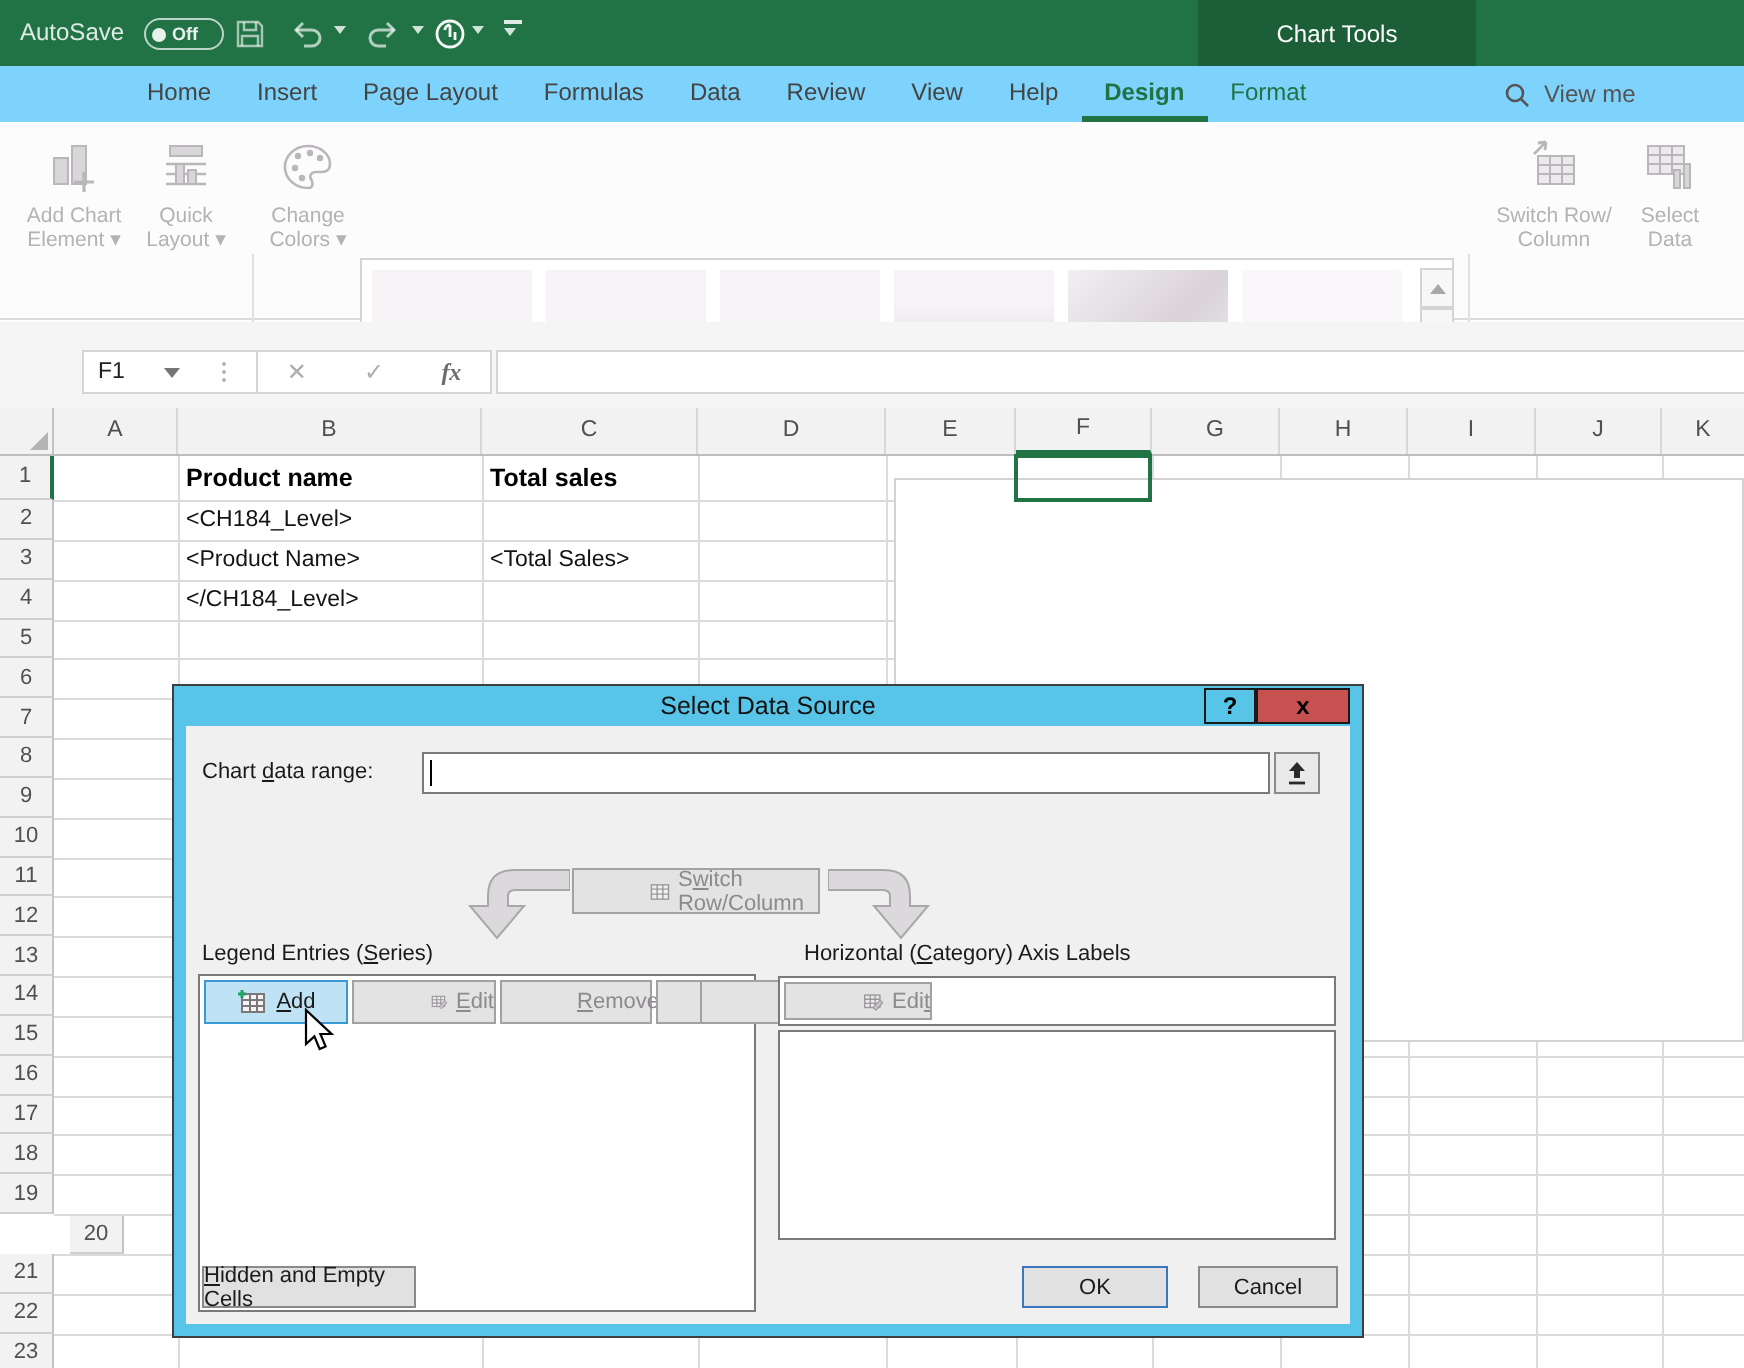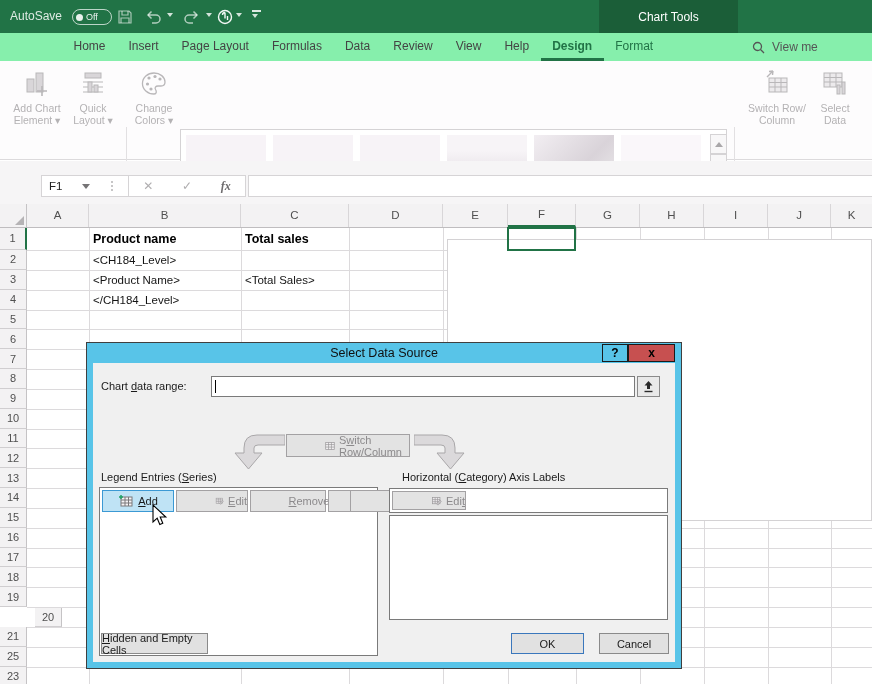--- a/index.html
+++ b/index.html
@@ -4,31 +4,31 @@
 <style>
   html,body{margin:0;padding:0;background:#fff;}
   #app{position:relative;width:872px;height:684px;overflow:hidden;
        font-family:"Liberation Sans", sans-serif; -webkit-font-smoothing:antialiased;
        background:#fff;}
   .abs{position:absolute;}
   
   #titlebar{left:0;top:0;width:872px;height:33px;background:#217346;}
   #autosave-label{left:10px;top:9px;color:rgba(255,255,255,.85);font-size:12px;}
   #autosave-toggle{left:72px;top:9px;width:32px;height:14px;border:1px solid rgba(255,255,255,.7);
-      border-radius:8px;display:flex;align-items:center;padding:0 3px;gap:3px;}
+      border-radius:8px;display:flex;align-items:center;padding:0 3px;gap:3px;font-weight:bold;}
   #autosave-dot{width:7px;height:7px;border-radius:50%;background:rgba(255,255,255,.9);}
   #autosave-state{color:rgba(255,255,255,.9);font-size:9px;line-height:1;}
   .qat-btn{top:6px;width:22px;height:22px;display:flex;align-items:center;justify-content:center;}
   .qat-caret{top:13px;width:0;height:0;border-left:3.5px solid transparent;border-right:3.5px solid transparent;
       border-top:4px solid rgba(255,255,255,.8);}
   #chart-tools-box{left:599px;top:0;width:139px;height:33px;background:#1b5e38;
       display:flex;align-items:center;justify-content:center;}
   #chart-tools-box span{color:#fff;font-size:12px;}
   
-  #tabrow{left:0;top:33px;width:872px;height:28px;background:#86efac;display:flex;align-items:stretch;padding-left:62px;box-sizing:border-box;}
+  #tabrow{left:0;top:33px;width:872px;height:28px;background:#7dd3fc;display:flex;align-items:stretch;padding-left:62px;box-sizing:border-box;}
   .tab{display:flex;align-items:center;padding:0 11.5px;font-size:12px;color:#444;border-bottom:3px solid transparent;}
   .tab.active{color:#217346;font-weight:700;border-bottom-color:#217346;}
   .tab.accent{color:#217346;}
   #tellme{left:752px;top:33px;height:28px;display:flex;align-items:center;gap:7px;color:#555;font-size:12px;}
   
   #ribbon{left:0;top:61px;width:872px;height:99px;background:#fdfcfd;border-bottom:1px solid #dcdadc;box-sizing:border-box;}
   .rib-sep{top:66px;width:1px;height:88px;background:#e2e0e2;}
   .rib-btn{display:flex;flex-direction:column;align-items:center;justify-content:flex-start;text-align:center;}
   .rib-label{font-size:10.5px;line-height:12px;color:#b4b2b4;margin-top:3px;}
   .grp-label{top:143px;font-size:10.5px;color:#6a686a;text-align:center;}
@@ -303,21 +303,21 @@
       <div class="rowhead" style="top: 547.6px; height: 19.84px;">17</div>
       <div class="hline" style="left: 27px; top: 567.44px; width: 846px;"></div>
       <div class="rowhead" style="top: 567.44px; height: 19.84px;">18</div>
       <div class="hline" style="left: 27px; top: 587.28px; width: 846px;"></div>
       <div class="rowhead" style="top: 587.28px; height: 19.84px;">19</div>
       <div class="hline" style="left: 27px; top: 607.12px; width: 846px;"></div>
       <div class="rowhead" style="top: 607.12px; height: 19.84px; margin-left: 35px;">20</div>
       <div class="hline" style="left: 27px; top: 626.96px; width: 846px;"></div>
       <div class="rowhead" style="top: 626.96px; height: 19.84px;">21</div>
       <div class="hline" style="left: 27px; top: 646.8px; width: 846px;"></div>
-      <div class="rowhead" style="top: 646.8px; height: 19.84px;">25</div>
+      <div class="rowhead" style="top: 646.8px; height: 19.84px;">22</div>
       <div class="hline" style="left: 27px; top: 666.64px; width: 846px;"></div>
       <div class="rowhead" style="top: 666.64px; height: 19.84px;">23</div>
       <div class="cell-text bold" style="left: 93px; top: 227.5px; height: 22.5px;">Product name</div>
       <div class="cell-text bold" style="left: 245px; top: 227.5px; height: 22.5px;">Total sales</div>
       <div class="cell-text" style="left: 93px; top: 250px; height: 19.84px;">&lt;CH184_Level&gt;</div>
       <div class="cell-text" style="left: 93px; top: 269.84px; height: 19.84px;">&lt;Product Name&gt;</div>
       <div class="cell-text" style="left: 245px; top: 269.84px; height: 19.84px;">&lt;Total Sales&gt;</div>
       <div class="cell-text" style="left: 93px; top: 289.68px; height: 19.84px;">&lt;/CH184_Level&gt;</div>
     </div>
   <div class="abs" id="chart-object"></div>

